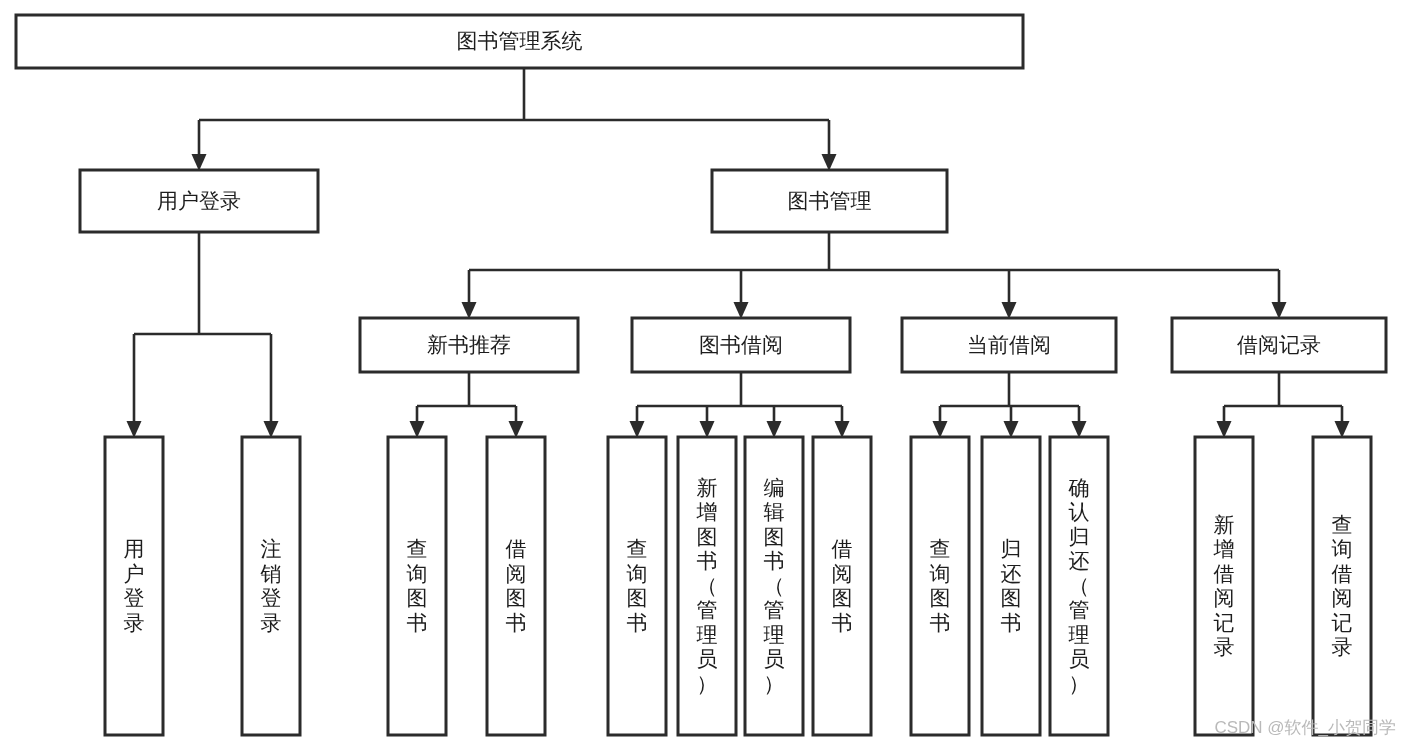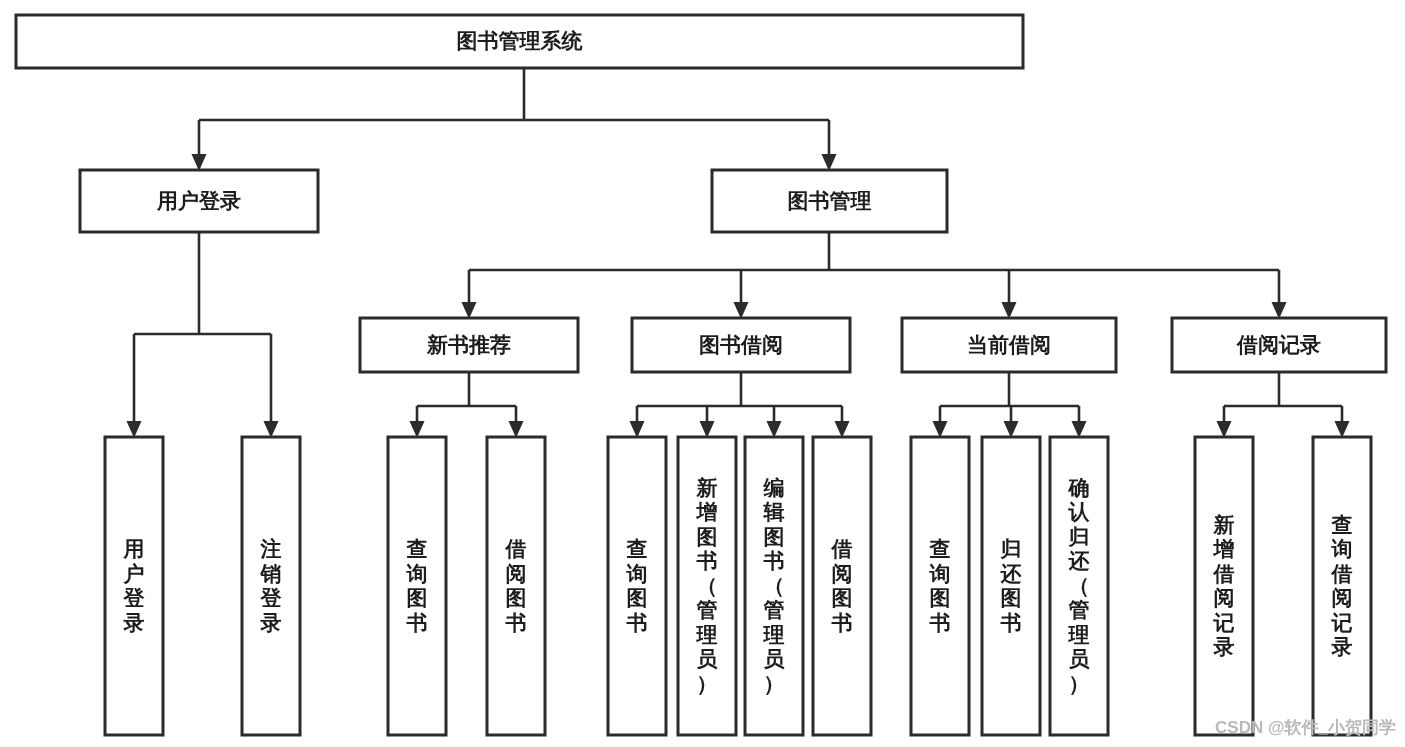--- a/index.html
+++ b/index.html
@@ -12,21 +12,20 @@
     width: 1405px;
     height: 747px;
     font-family: "Liberation Sans", "DejaVu Sans", sans-serif;
     overflow: hidden;
     position: relative;
   }
   #diagram-root {
     position: relative;
     width: 1405px;
     height: 577px;
-    font-weight: bold;
   }
   svg.flow {
     position: absolute;
     top: 0;
     left: 0;
     width: 1405px;
     height: 747px;
     display: block;
   }
   .node-rect {

